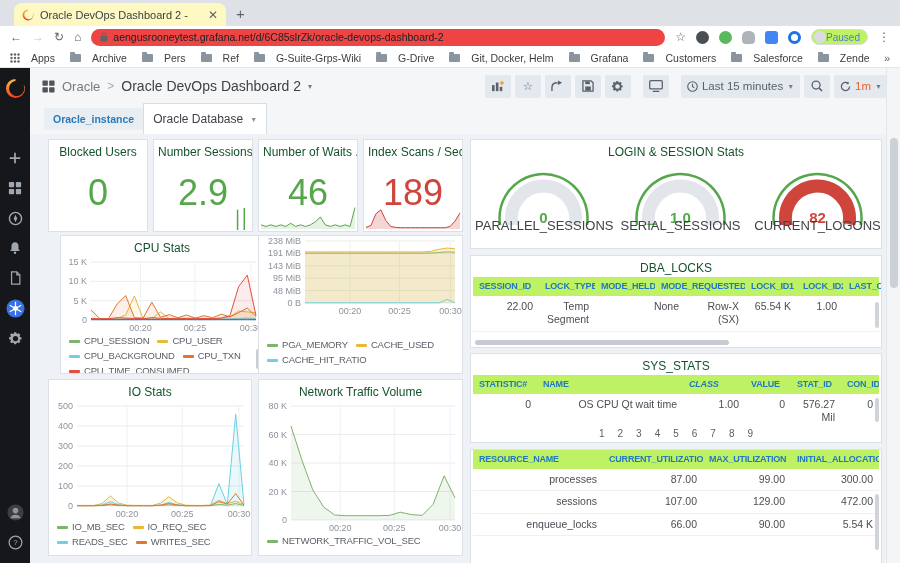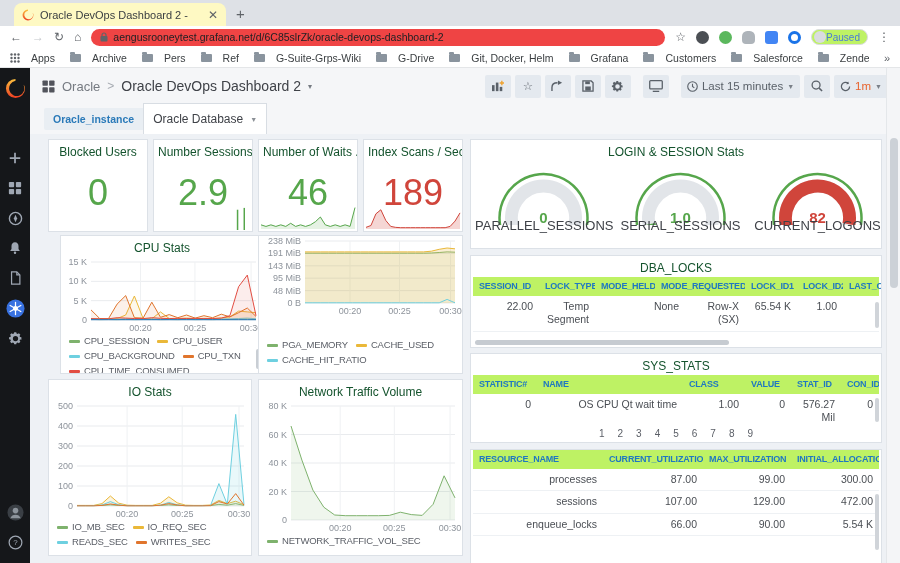--- a/index.html
+++ b/index.html
@@ -588,21 +588,21 @@
     <div class="hscroll"></div>
     <div class="vthumb"></div>
   </div>
 
   <div class="panel" id="p-sys">
     <div class="ptitle">SYS_STATS</div>
     <div class="tscroll">
       <div class="thead">
           <div class="tcell th" style="width: 64px;">STATISTIC#</div>
           <div class="tcell th" style="width: 146px;">NAME</div>
-          <div class="tcell th" style="width: 62px;">CLASS</div>
+          <div class="tcell th" style="width: 62px; font-style: italic;">CLASS</div>
           <div class="tcell th" style="width: 46px;">VALUE</div>
           <div class="tcell th" style="width: 50px;">STAT_ID</div>
           <div class="tcell th" style="width: 38px;">CON_ID</div>
         </div>
       <div class="tbody">
           <div class="trow">
             <div class="tcell" style="width: 64px;">0</div>
             <div class="tcell" style="width: 146px;">OS CPU Qt wait time</div>
             <div class="tcell" style="width: 62px;">1.00</div>
             <div class="tcell" style="width: 46px;">0</div>

